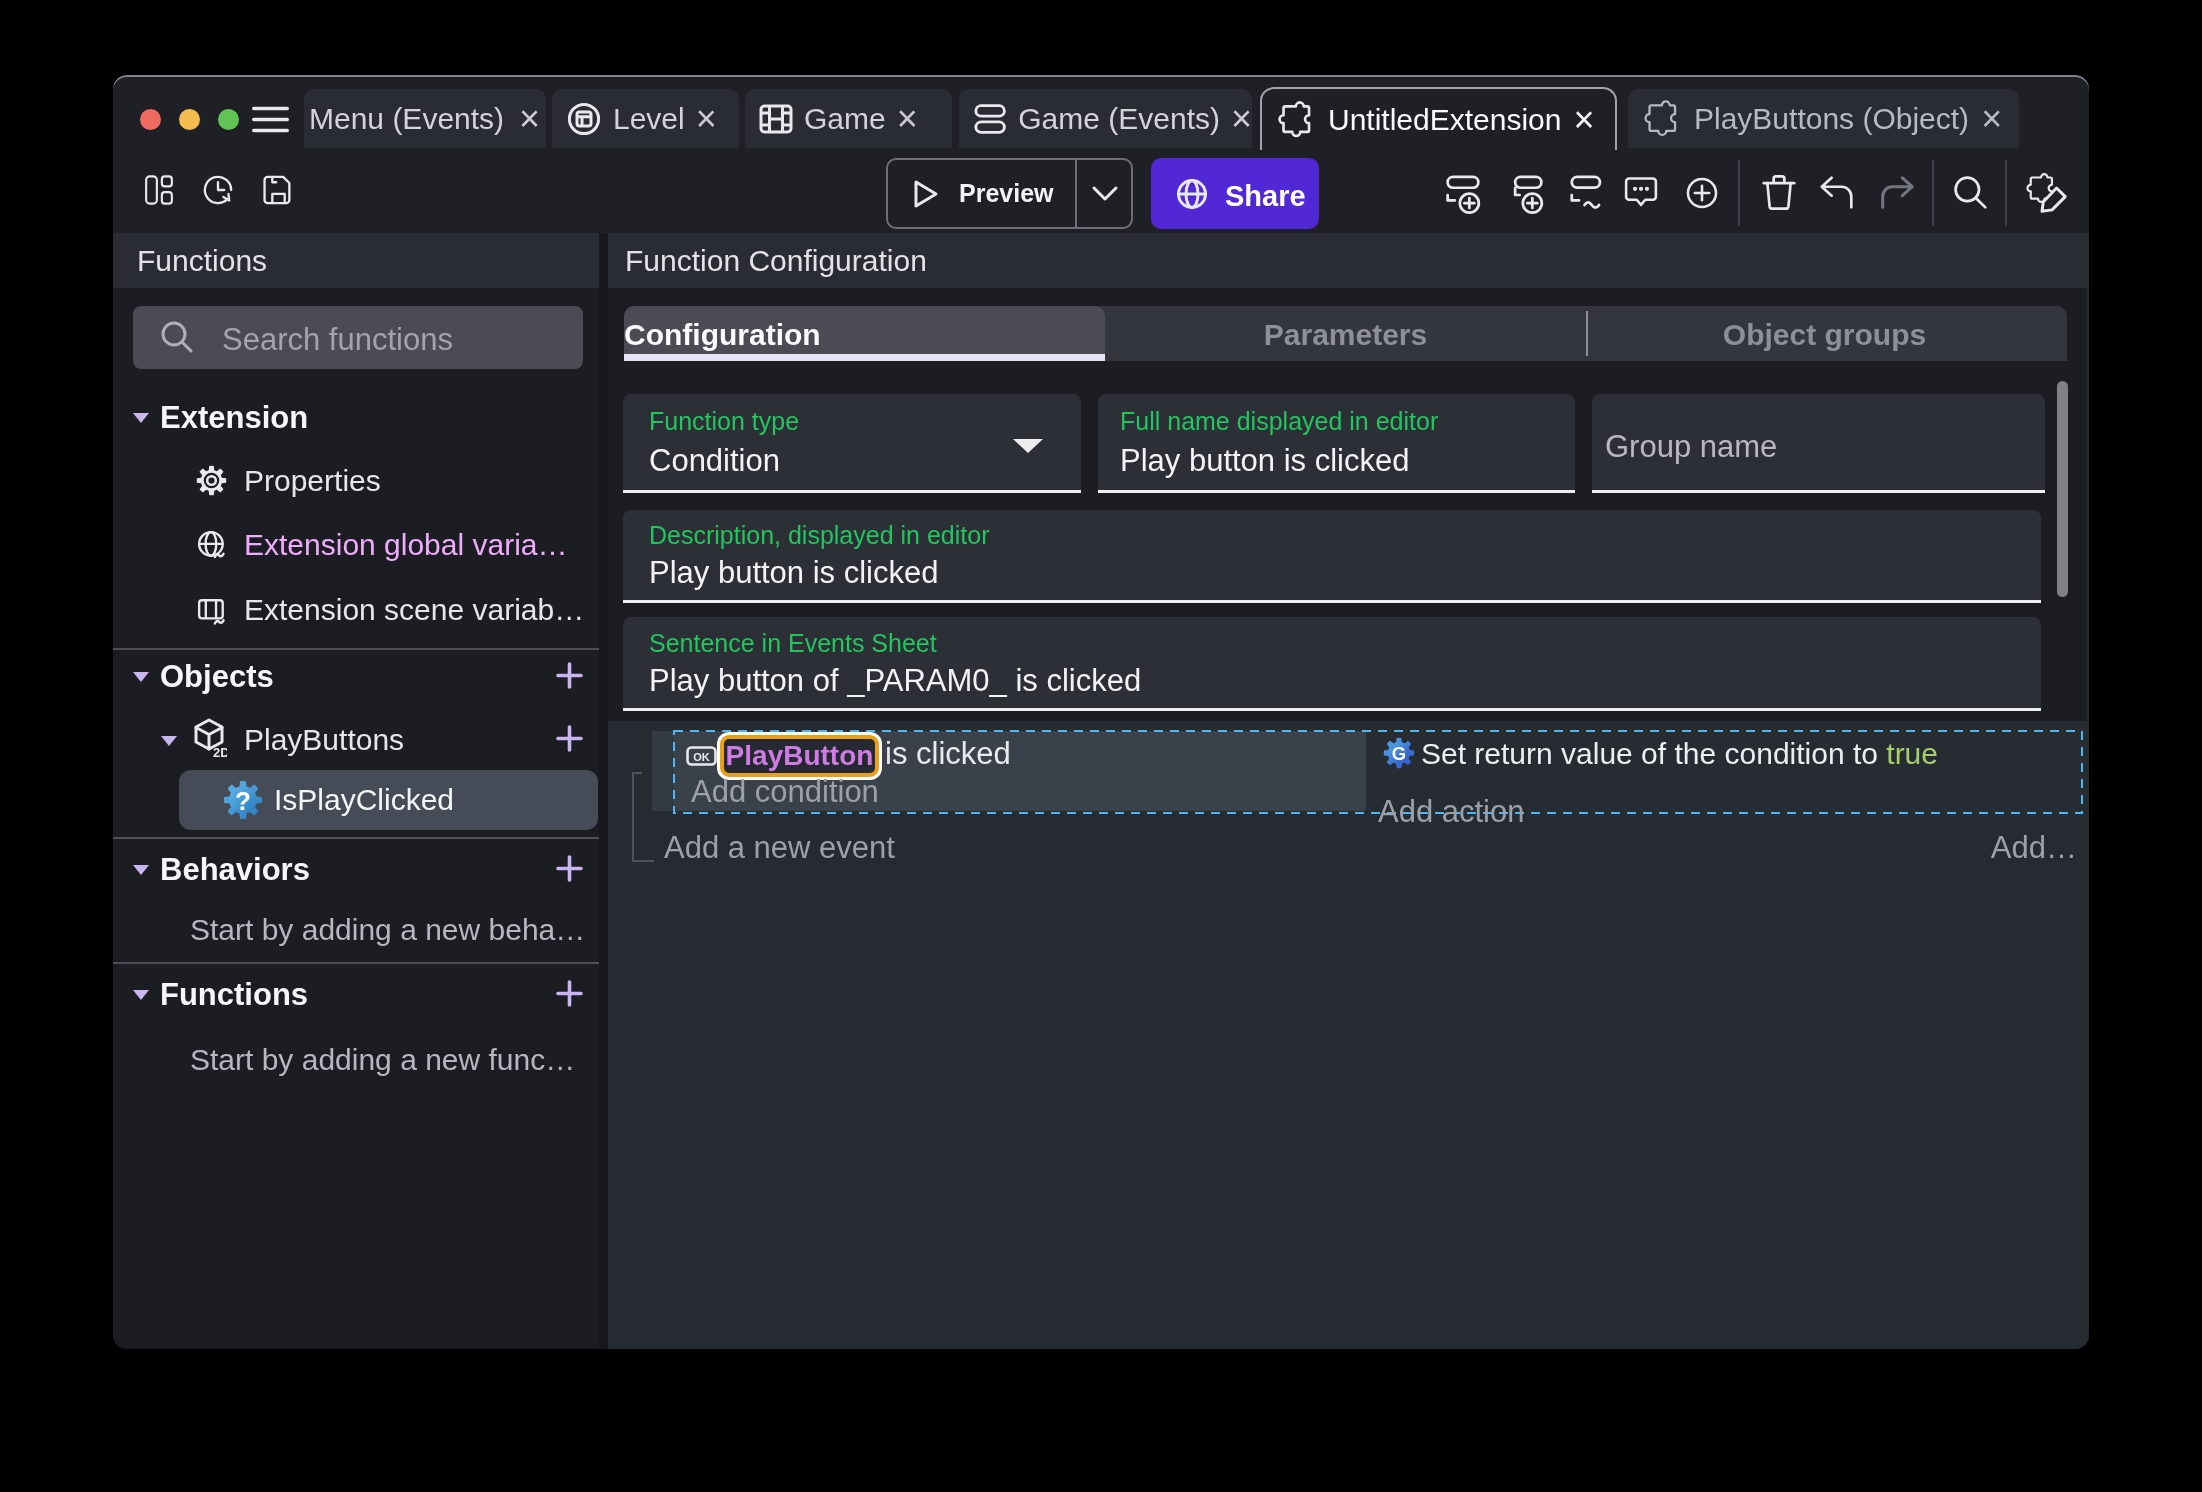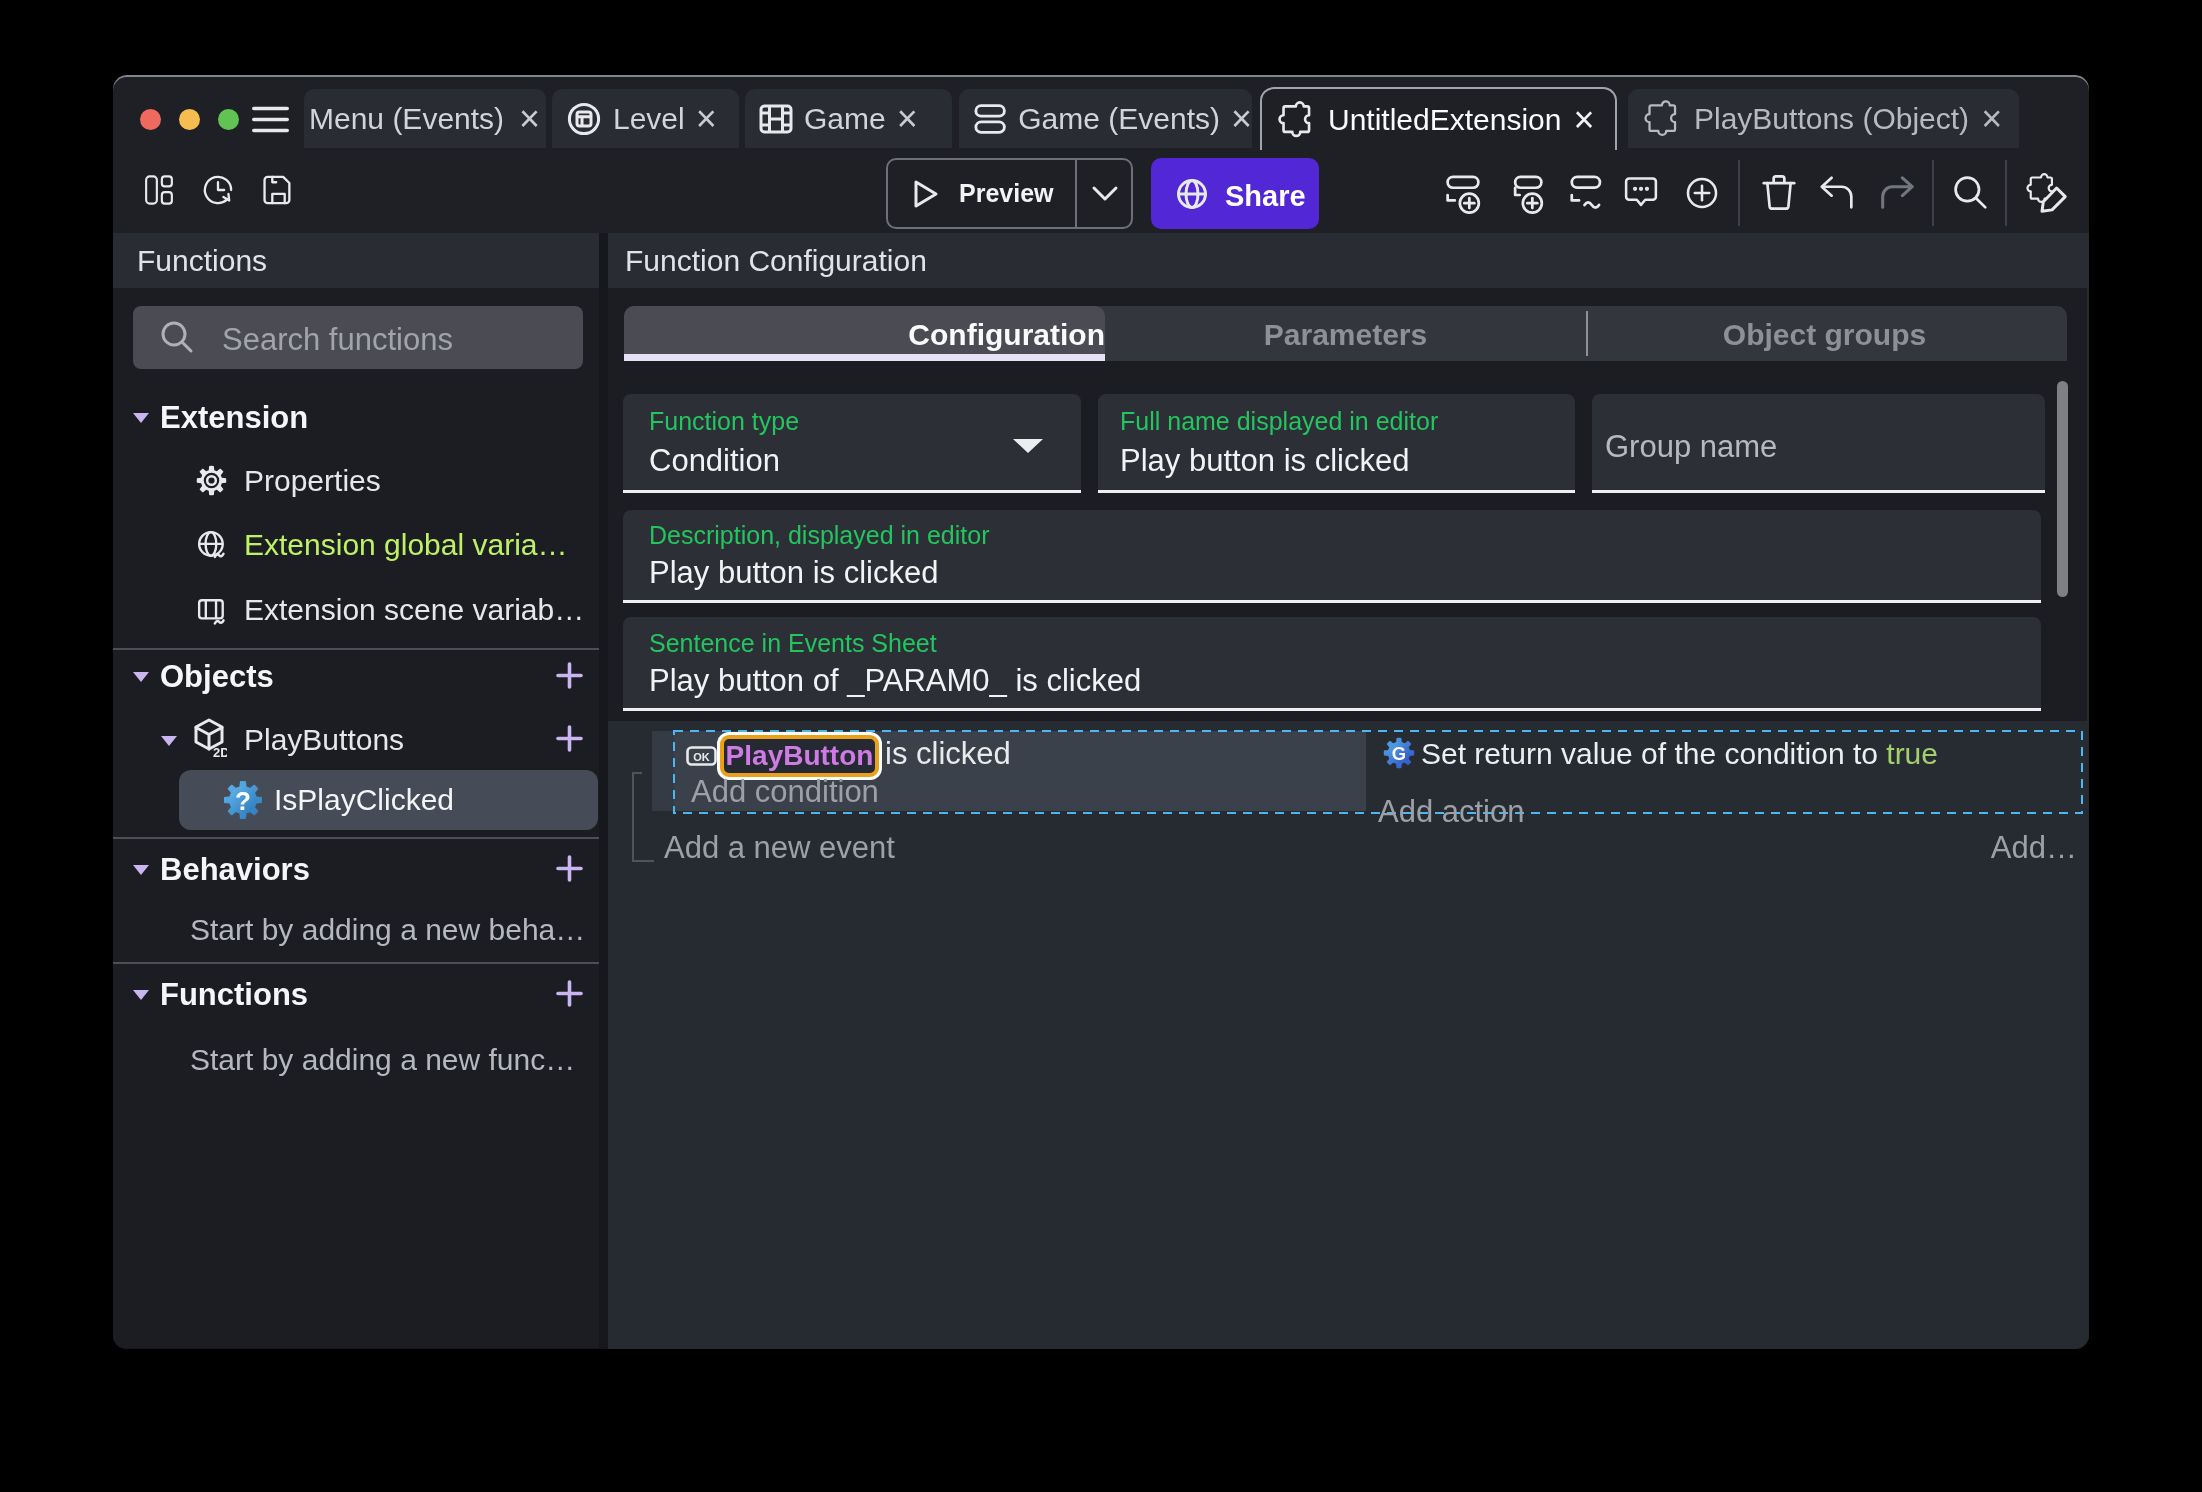--- a/index.html
+++ b/index.html
@@ -204,21 +204,21 @@
         </svg>
       <div class="abs" style="left:131px;top:176px;font-size:30px;color:#E6E7EA;">Properties</div>
       <svg class="abs" style="left:83px;top:241px;" width="33" height="33" viewBox="0 0 42 42">
           <g fill="none" stroke="#E8E9EC" stroke-width="3" stroke-linecap="round">
             <circle cx="19" cy="19" r="15"></circle>
             <ellipse cx="19" cy="19" rx="6.8" ry="15"></ellipse>
             <line x1="4.5" y1="19" x2="33.5" y2="19"></line>
             <path d="M24 35.5 q2.5 -5 5.5 -2 q3 3 5.5 -2" stroke-width="3.2"></path>
           </g>
         </svg>
-      <div class="abs" style="left:131px;top:240px;font-size:30px;color:#bef264;">Extension global varia…</div>
+      <div class="abs" style="left:131px;top:240px;font-size:30px;color:#f0abfc;">Extension global varia…</div>
       <svg class="abs" style="left:83px;top:306px;" width="33" height="33" viewBox="0 0 42 42">
           <g fill="none" stroke="#E8E9EC" stroke-width="3" stroke-linecap="round" stroke-linejoin="round">
             <rect x="4" y="8" width="30" height="23" rx="3.5"></rect>
             <line x1="12.5" y1="8.5" x2="12.5" y2="30.5"></line>
             <line x1="25.5" y1="8.5" x2="25.5" y2="30.5"></line>
             <path d="M24 37.5 q2.5 -5 5.5 -2 q3 3 5.5 -2" stroke-width="3.2"></path>
           </g>
         </svg>
       <div class="abs" style="left:131px;top:305px;font-size:30px;color:#E6E7EA;">Extension scene variab…</div>
       <div class="abs" style="left:0;top:360px;width:486px;height:2px;background:#4C4F57;"></div>
@@ -278,21 +278,21 @@
           </g>
         </svg>
       <div class="abs" style="left:77px;top:755px;font-size:30px;color:#B6B8BF;">Start by adding a new func…</div>
     </div>
     <div class="hdr" style="left:495px;width:1481px;padding-left:17px;">Function Configuration</div>
     <div id="mainpanel" class="abs" style="left:495px;top:55px;width:1481px;height:1061px;background:#262A31;">
       <div class="abs" style="left:0;top:0;width:1479px;height:433px;background:#1B1D23;"></div>
       <div class="abs" style="left:16px;top:18px;width:1443px;height:55px;background:#34363D;border-radius:10px 10px 0 0;"></div>
       <div class="abs" style="left:16px;top:18px;width:481px;height:48px;background:#4A4B53;border-radius:10px 10px 0 0;"></div>
       <div class="abs" style="left:16px;top:66px;width:481px;height:7px;background:#E7E1F6;"></div>
-      <div class="abs" style="left:16px;top:30px;width:481px;text-align:right;font-size:30px;font-weight:bold;color:#FAFAFC;">Configuration</div>
+      <div class="abs" style="left:16px;top:30px;width:481px;text-align:left;font-size:30px;font-weight:bold;color:#FAFAFC;">Configuration</div>
       <div class="abs" style="left:497px;top:30px;width:481px;text-align:center;font-size:30px;font-weight:bold;color:#8E9097;">Parameters</div>
       <div class="abs" style="left:978px;top:23px;width:2px;height:45px;background:#8F9197;"></div>
       <div class="abs" style="left:980px;top:30px;width:473px;text-align:center;font-size:30px;font-weight:bold;color:#8E9097;">Object groups</div>
       <div class="field" style="left:15px;top:106px;width:458px;height:99px;"></div>
       <div class="flabel" style="left:41px;top:119px;">Function type</div>
       <div class="fvalue" style="left:41px;top:155px;">Condition</div>
       <div class="abs" style="left:405px;top:151px;width:0;height:0;border-left:15px solid transparent;border-right:15px solid transparent;border-top:14px solid #ECEDEF;"></div>
       <div class="field" style="left:490px;top:106px;width:477px;height:99px;"></div>
       <div class="flabel" style="left:512px;top:119px;">Full name displayed in editor</div>
       <div class="fvalue" style="left:512px;top:155px;">Play button is clicked</div>

